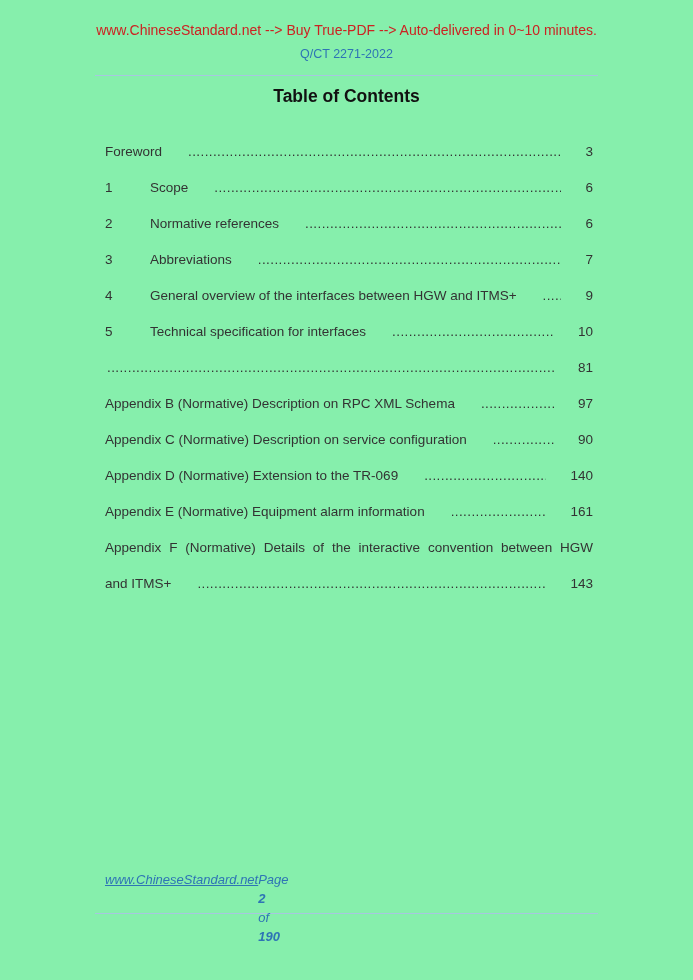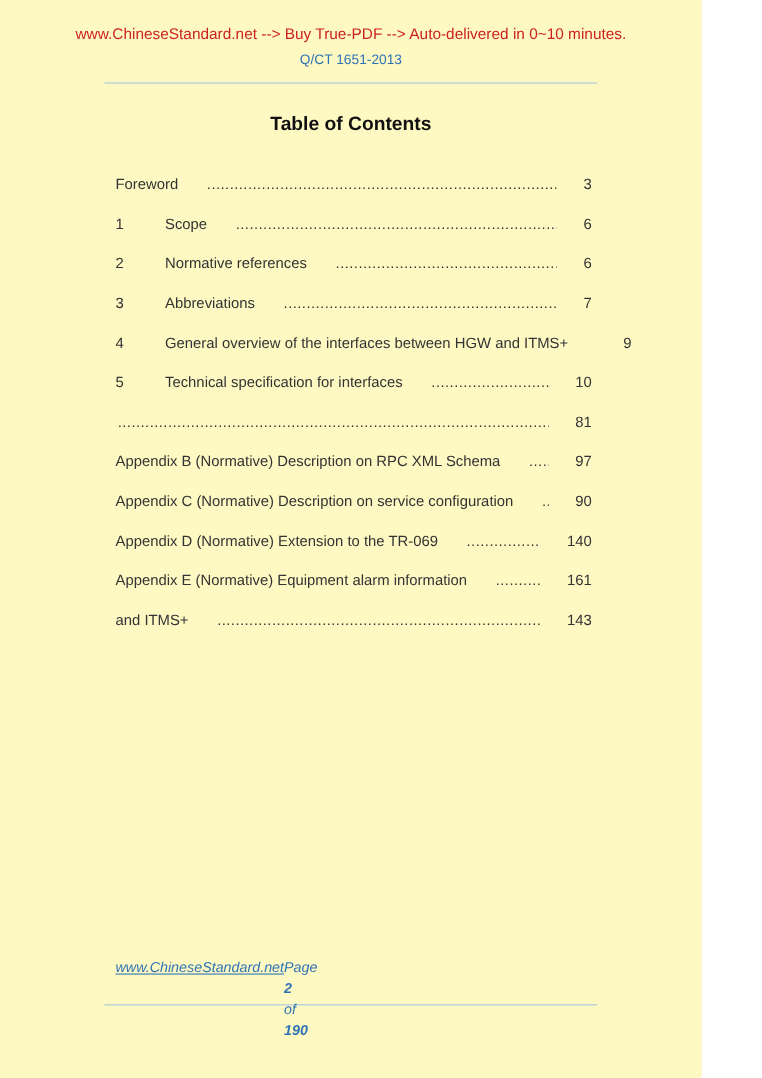--- a/index.html
+++ b/index.html
@@ -3,22 +3,22 @@
 <meta charset="utf-8">
 <style>
   * { margin: 0; padding: 0; box-sizing: border-box; }
   html, body { background: #ffffff; }
   body {
     width: 693px; height: 980px;
     font-family: "Liberation Sans", sans-serif;
   }
   .page {
     position: relative;
-    width: 638px; height: 980px;
-    background: #fef9c3;
+    width: 693px; height: 980px;
+    background: #86efac;
     overflow: hidden;
   }
   .promo {
     margin-top: 22px;
     text-align: center;
     color: #cc2222;
     font-size: 14px;
     line-height: 17px;
   }
   .std-code {
@@ -27,21 +27,21 @@
     color: #2e74b5;
     font-size: 12.5px;
     line-height: 15px;
   }
   .hrule {
     height: 1px;
     background: #a7c6df;
     margin: 13px 95px 0 95px;
   }
   .doc-title {
-    margin-top: 26px;
+    margin-top: 10px;
     text-align: center;
     font-size: 17.5px;
     font-weight: bold;
     color: #111111;
     line-height: 21px;
   }
   .toc {
     margin: 37px 100px 0 105px;
     color: #333333;
     font-size: 13.5px;
@@ -98,21 +98,21 @@
   .page-indicator { display: flex; gap: 4px; flex-direction: column; }
   .page-indicator .bold { font-weight: bold; }
 </style>
 </head>
 <body>
 
 <div class="page">
 
   <div class="promo">www.ChineseStandard.net --&gt; Buy True-PDF --&gt; Auto-delivered in 0~10 minutes.</div>
 
-  <div class="std-code">Q/CT 1651-2013</div>
+  <div class="std-code">Q/CT 2271-2022</div>
 
   <div class="hrule"></div>
 
   <h1 class="doc-title">Table of Contents</h1>
 
   <div class="toc" id="toc-list">
     <div class="toc-row">
 
       <span class="label">Foreword</span>
       <span class="dots">..........................................................................................................................................................................</span>
@@ -182,20 +182,21 @@
     </div>
 
     <div class="toc-row">
 
       <span class="label">Appendix E (Normative) Equipment alarm information</span>
       <span class="dots">..........................................................................................................................................................................</span>
       <span class="pagenum">161</span>
     </div>
 
     <div class="toc-row-wrap">
+      <div class="justify-line">Appendix F (Normative) Details of the interactive convention between HGW</div>
       <div class="toc-row">
         <span class="label">and ITMS+</span>
         <span class="dots">..........................................................................................................................................................................</span>
         <span class="pagenum">143</span>
       </div>
     </div>
   </div>
 
   <div class="footer-rule"></div>
 

